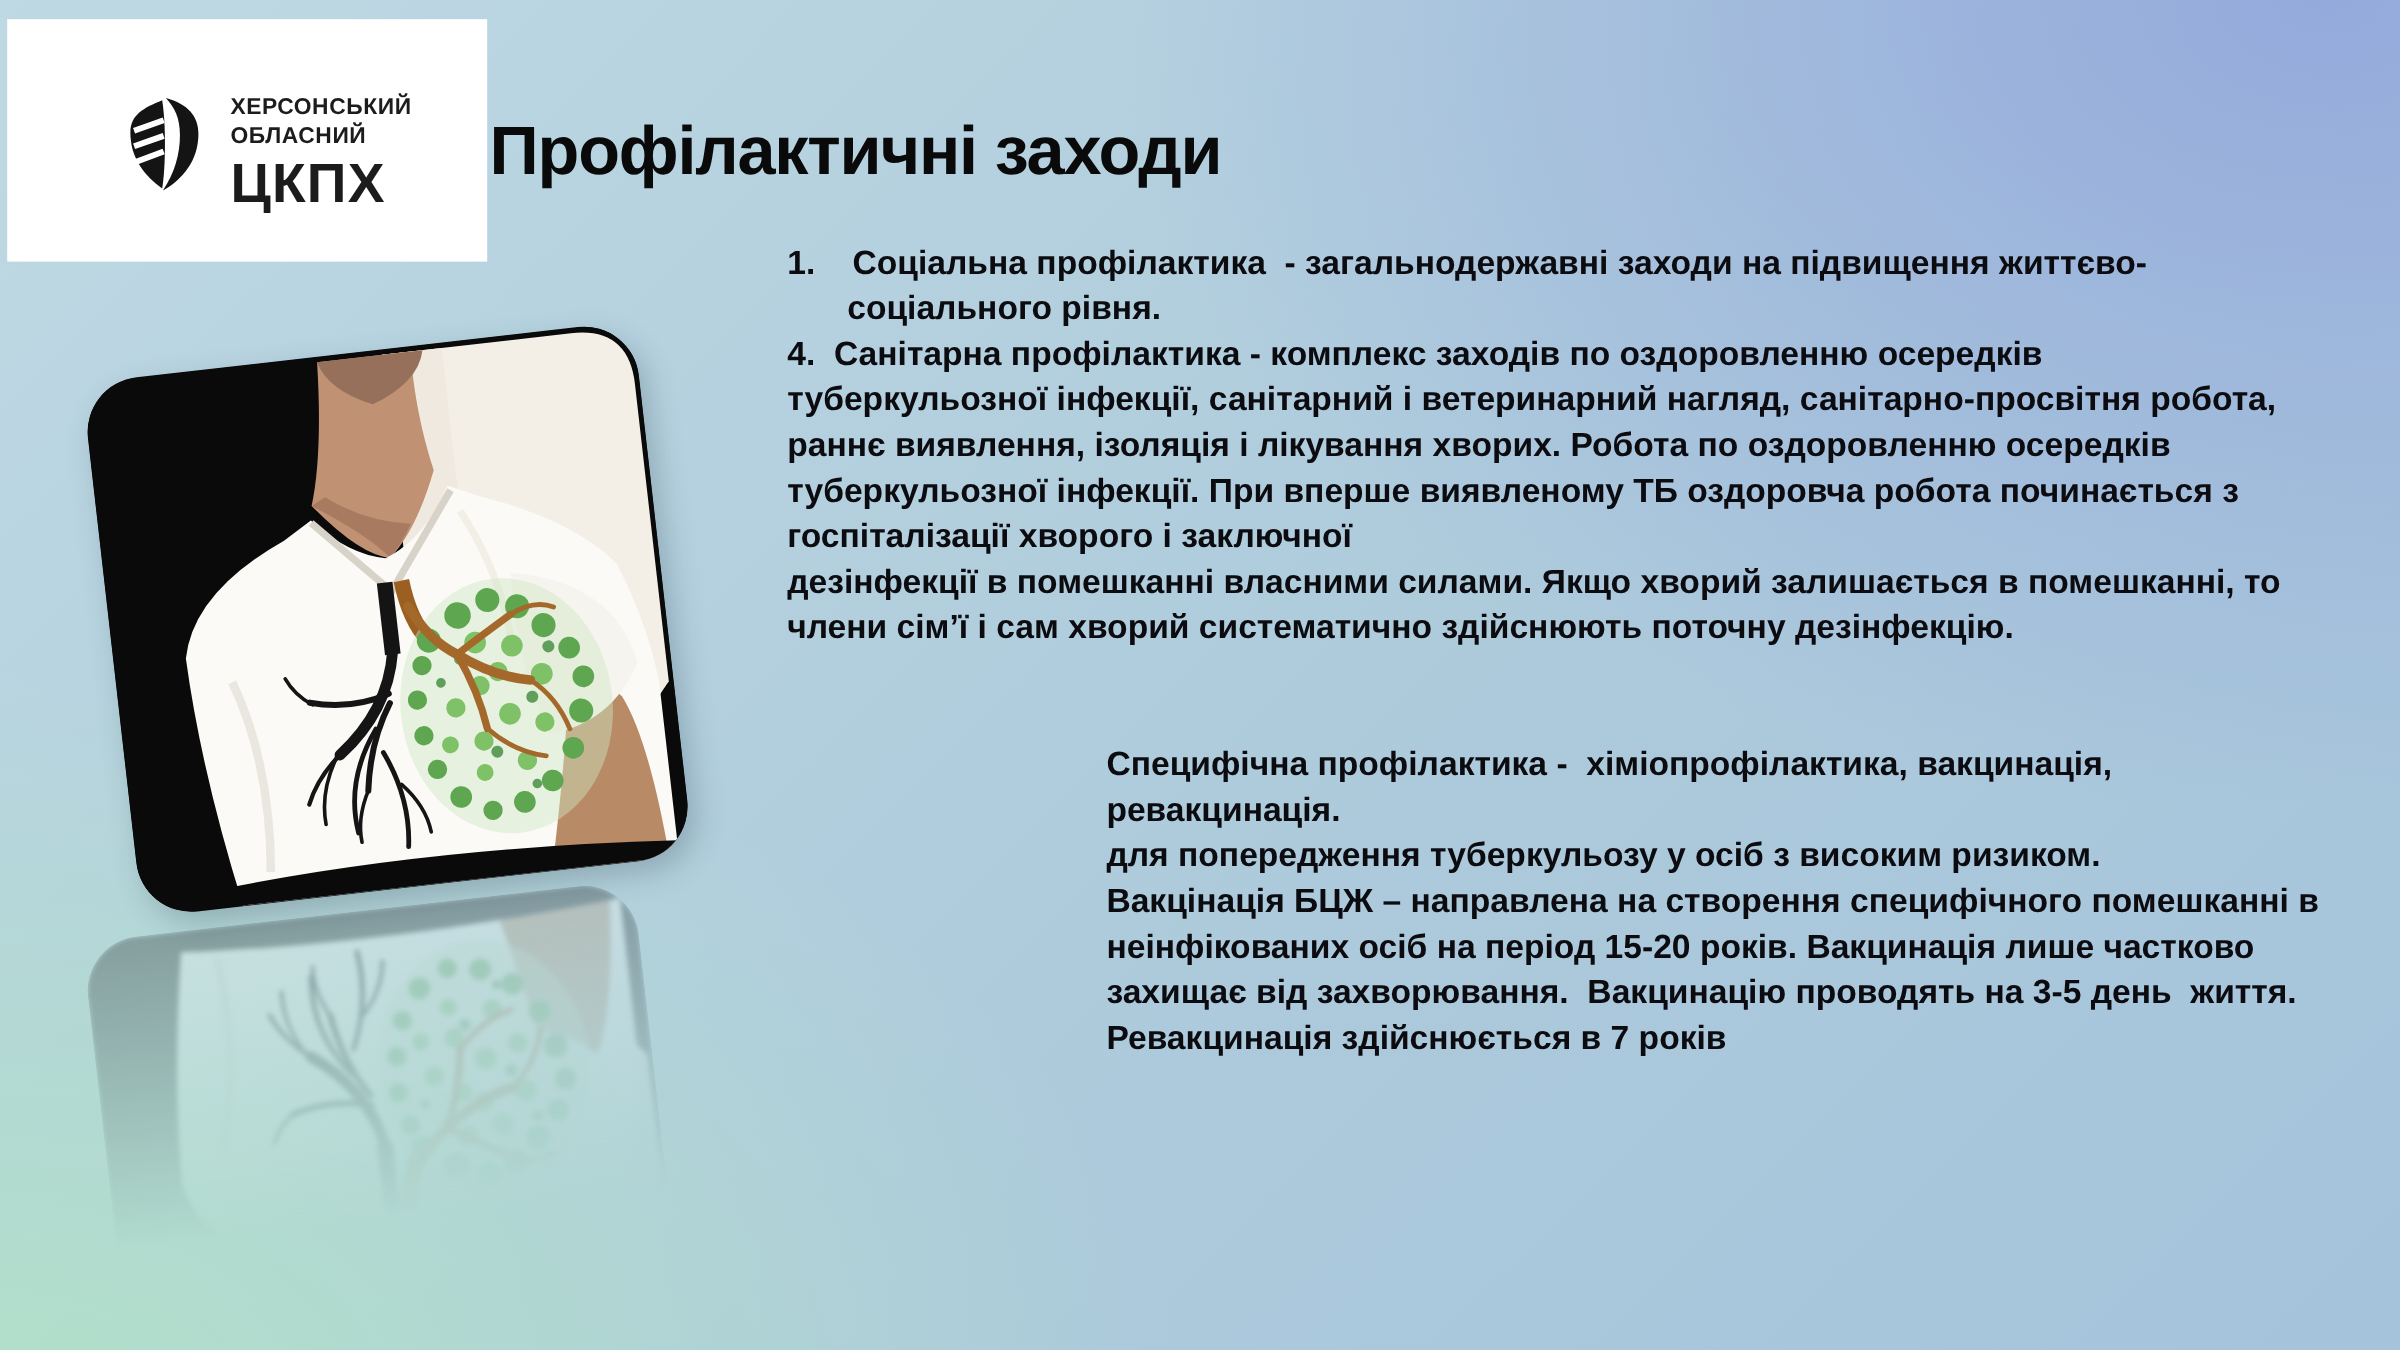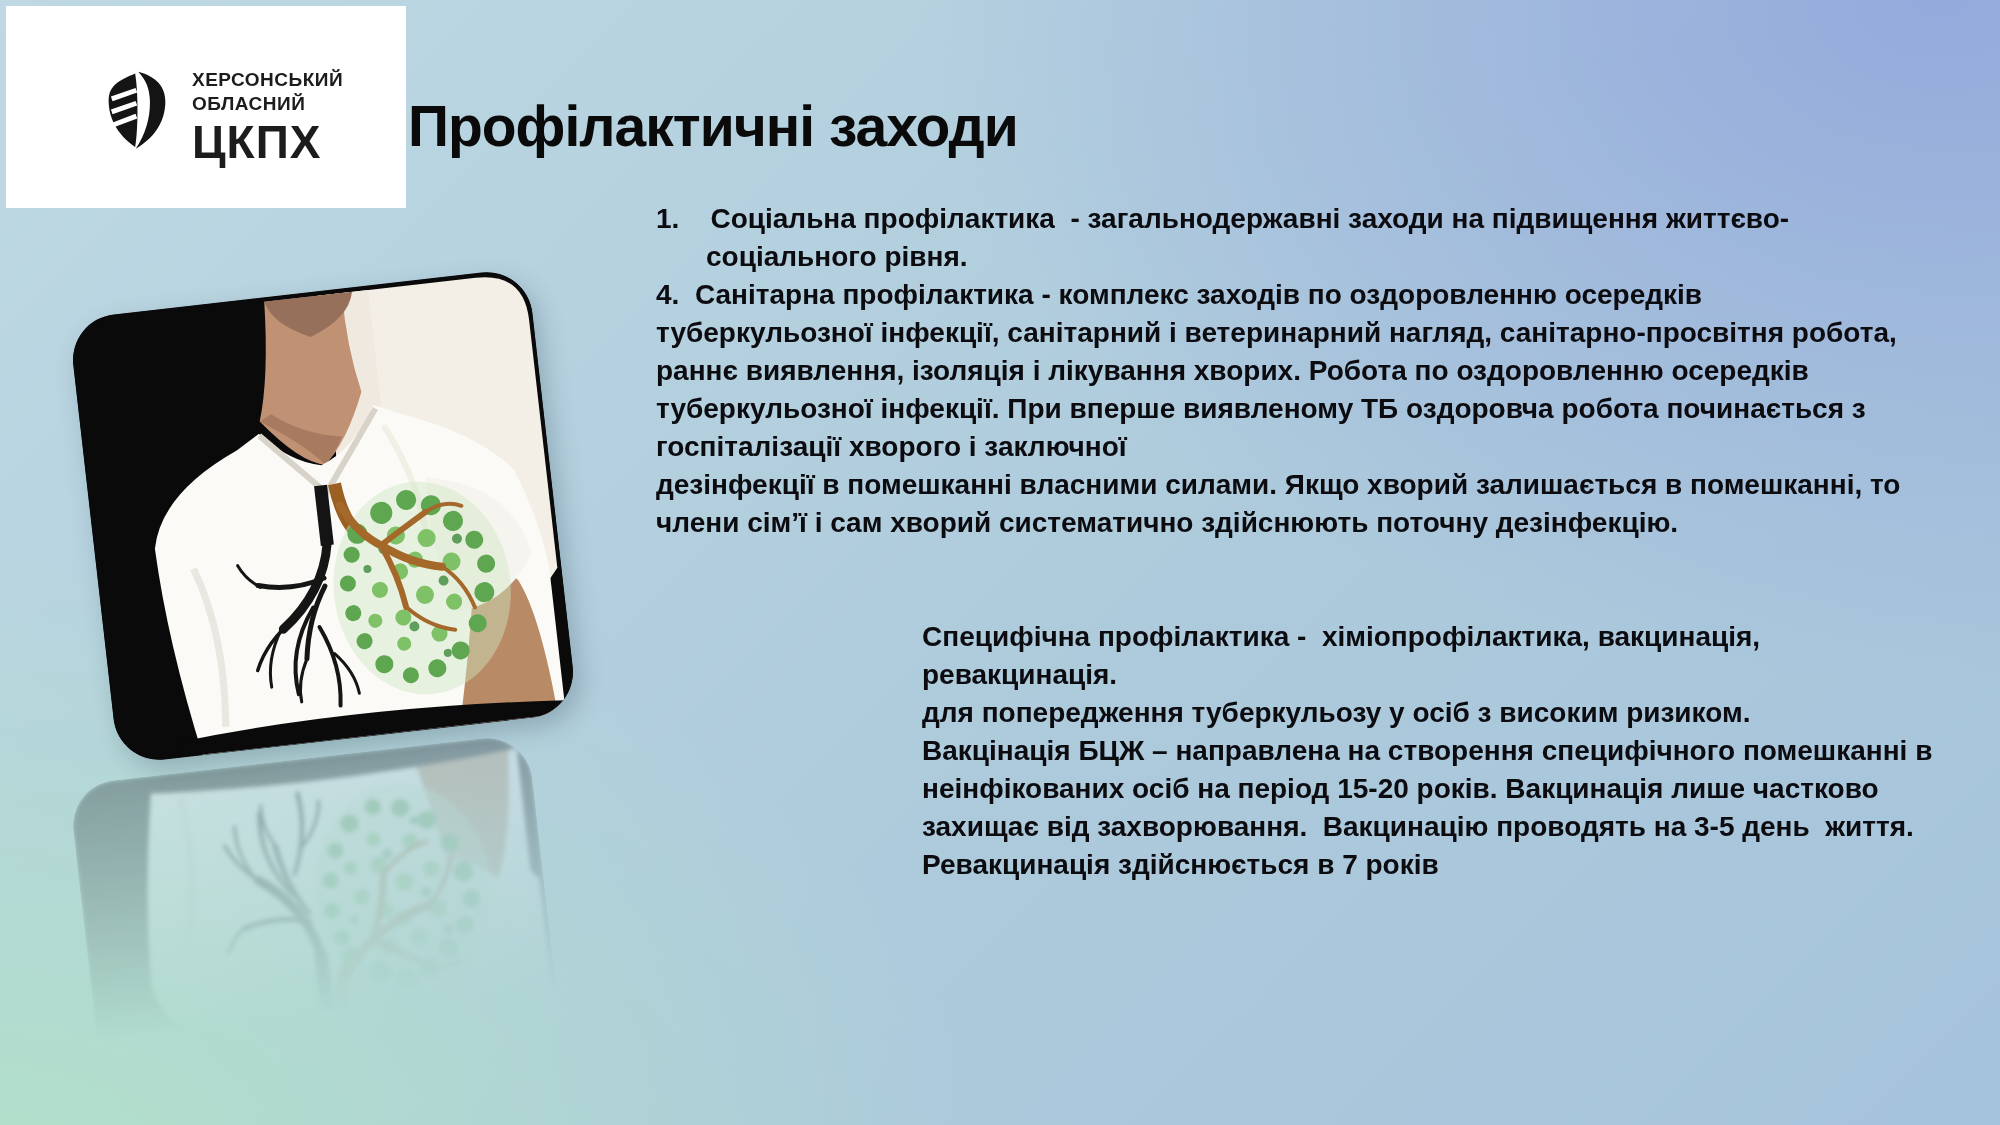--- a/index.html
+++ b/index.html
@@ -9,21 +9,21 @@
   }
   #slide{
     position:absolute;inset:0;width:2000px;height:1125px;
     background-image:
       radial-gradient(ellipse 1500px 1000px at 97% 0%, rgba(148,170,220,1) 0%, rgba(148,170,220,0) 68%),
       radial-gradient(ellipse 1500px 950px at 0% 105%, rgba(177,224,201,1) 0%, rgba(177,224,201,0) 66%),
       linear-gradient(135deg,#bed9e3 0%,#aecbdc 55%,#a5c3db 100%);
   }
   
   .logo-box{
-    position:absolute;left:6px;top:6px;width:400px;height:202px;background:#ffffff;
+    position:absolute;left:6px;top:16px;width:400px;height:202px;background:#ffffff;
     display:flex;align-items:center;
   }
   .logo-shield{position:absolute;left:94px;top:52px;width:74px;height:104px;}
   .logo-text{position:absolute;left:186px;top:62px;color:#1c1c1c;}
   .logo-l1,.logo-l2{font-size:19px;font-weight:bold;letter-spacing:.5px;line-height:24px;}
   .logo-abbr{font-size:46px;font-weight:bold;letter-spacing:1px;line-height:48px;margin-top:2px;}
   
   .title{
     position:absolute;left:408px;top:55px;font-size:57px;font-weight:bold;color:#0a0a0a;
     letter-spacing:-1px;white-space:pre;

